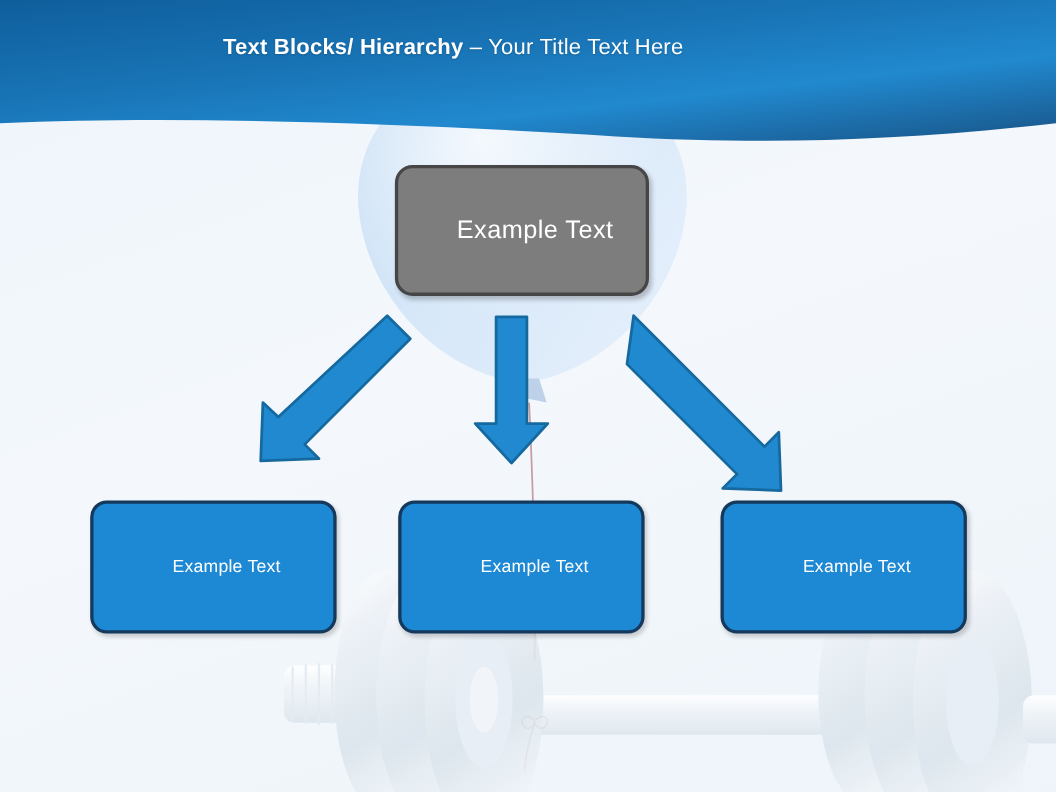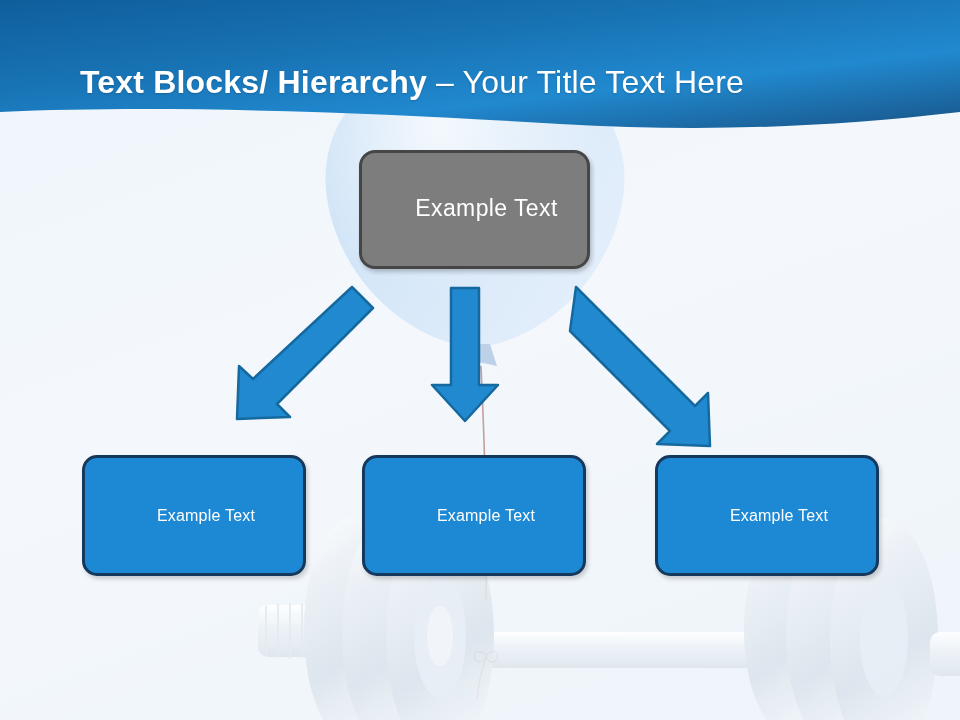--- a/index.html
+++ b/index.html
@@ -51,25 +51,25 @@
   .header-band {
     position: absolute;
     left: 0;
     top: 0;
     width: 960px;
     height: 140px;
   }
   .header-title {
     position: absolute;
     left: 0;
-    top: 64px;
+    top: 32px;
     width: 824px;
     text-align: center;
     color: #ffffff;
-    font-size: 32px;
+    font-size: 20px;
     letter-spacing: .2px;
     white-space: nowrap;
     text-shadow: 0 1px 2px rgba(0,0,0,.18);
   }
   .header-title .t-bold { font-weight: bold; }
   .header-title .t-reg  { font-weight: normal; }
 
   
   .arrows-layer {
     position: absolute;

